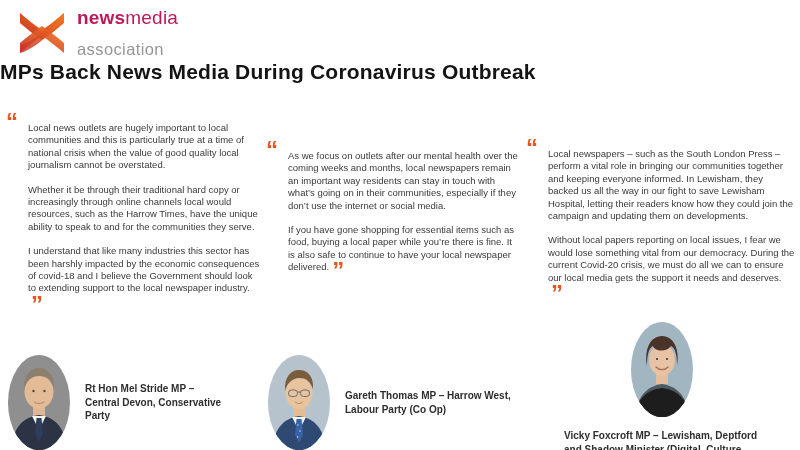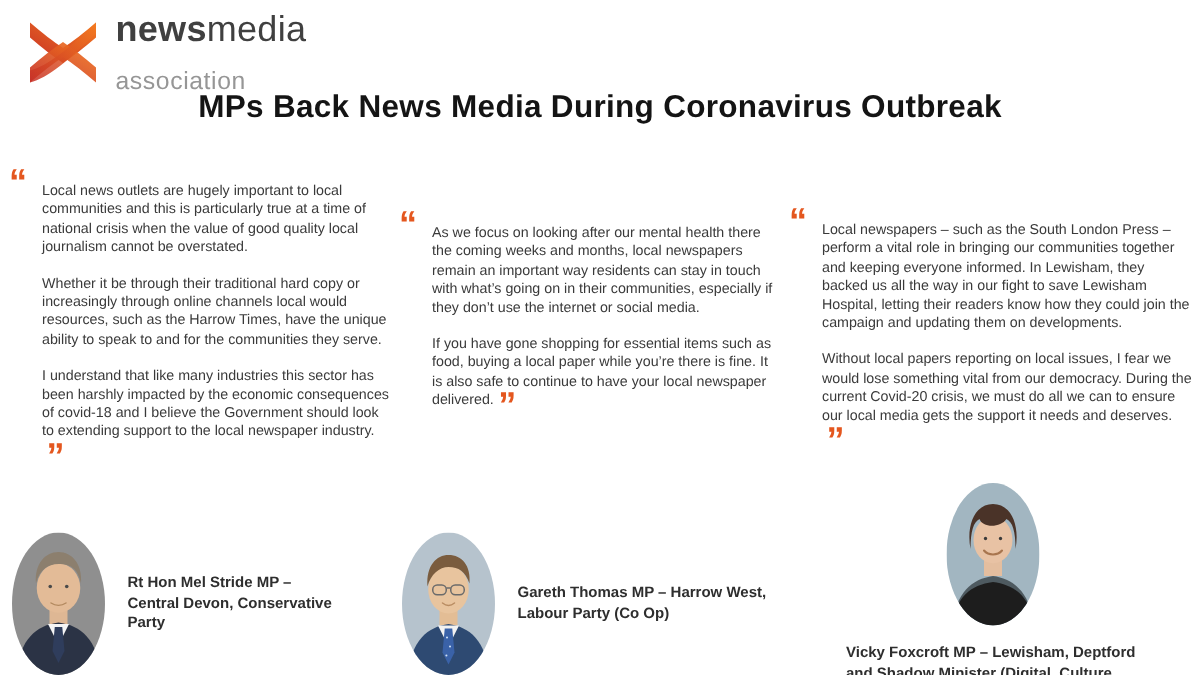--- a/index.html
+++ b/index.html
@@ -12,26 +12,26 @@
   *{margin:0;padding:0;box-sizing:border-box;}
   html,body{background:#fff;}
   .page{
     position:relative;width:800px;height:450px;background:#fff;overflow:hidden;
     font-family:"Liberation Sans",sans-serif;color:var(--body-text);
   }
   
   .logo{position:absolute;left:16px;top:8px;display:flex;align-items:center;gap:9px;}
   .logo-mark{width:52px;height:46px;display:block;}
   .logo-text{line-height:1;}
-  .logo-line1{font-size:24px;letter-spacing:.2px;color:#404040;}
+  .logo-line1{font-size:19px;letter-spacing:.2px;color:#be185d;}
   .logo-line1 .b{font-weight:bold;}
   .logo-line2{font-size:16.5px;color:var(--logo-gray);margin-top:14px;letter-spacing:.4px;}
   
   .title{
-    position:absolute;top:60px;left:0;width:800px;text-align:center;
+    position:absolute;top:60px;left:0;width:800px;text-align:left;
     font-size:21px;font-weight:bold;color:#141414;letter-spacing:.2px;
   }
   
   .quotes-row{position:absolute;left:8px;top:122px;display:flex;gap:8px;}
   .quote{position:relative;padding-left:20px;}
   .quote.c1{width:252px;}
   .quote.c2{width:252px;margin-top:28px;}
   .quote.c3{width:268px;margin-top:26px;}
   .quote p{
     font-size:9.5px;line-height:12.4px;margin:0 0 12px 0;color:var(--body-text);
@@ -88,21 +88,21 @@
 
     <article class="quote c1">
       <span class="oq">“</span>
       <p>Local news outlets are hugely important to local communities and this is particularly true at a time of national crisis when the value of good quality local journalism cannot be overstated.</p>
       <p>Whether it be through their traditional hard copy or increasingly through online channels local would resources, such as the Harrow Times, have the unique ability to speak to and for the communities they serve.</p>
       <p><span>I understand that like many industries this sector has been harshly impacted by the economic consequences of covid-18 and I believe the Government should look to extending support to the local newspaper industry.</span><span class="cq">”</span></p>
     </article>
 
     <article class="quote c2">
       <span class="oq">“</span>
-      <p>As we focus on looking after our mental health there the coming weeks and months, local newspapers remain an important way residents can stay in touch with what’s going on in their communities, especially if they don’t use the internet or social media.</p>
+      <p>As we focus on outlets after our mental health over the coming weeks and months, local newspapers remain an important way residents can stay in touch with what’s going on in their communities, especially if they don’t use the internet or social media.</p>
       <p><span>If you have gone shopping for essential items such as food, buying a local paper while you’re there is fine. It is also safe to continue to have your local newspaper delivered.</span><span class="cq">”</span></p>
     </article>
 
     <article class="quote c3">
       <span class="oq">“</span>
       <p>Local newspapers – such as the South London Press – perform a vital role in bringing our communities together and keeping everyone informed. In Lewisham, they backed us all the way in our fight to save Lewisham Hospital, letting their readers know how they could join the campaign and updating them on developments.</p>
       <p><span>Without local papers reporting on local issues, I fear we would lose something vital from our democracy. During the current Covid-20 crisis, we must do all we can to ensure our local media gets the support it needs and deserves.</span><span class="cq">”</span></p>
     </article>
 
   </section>

